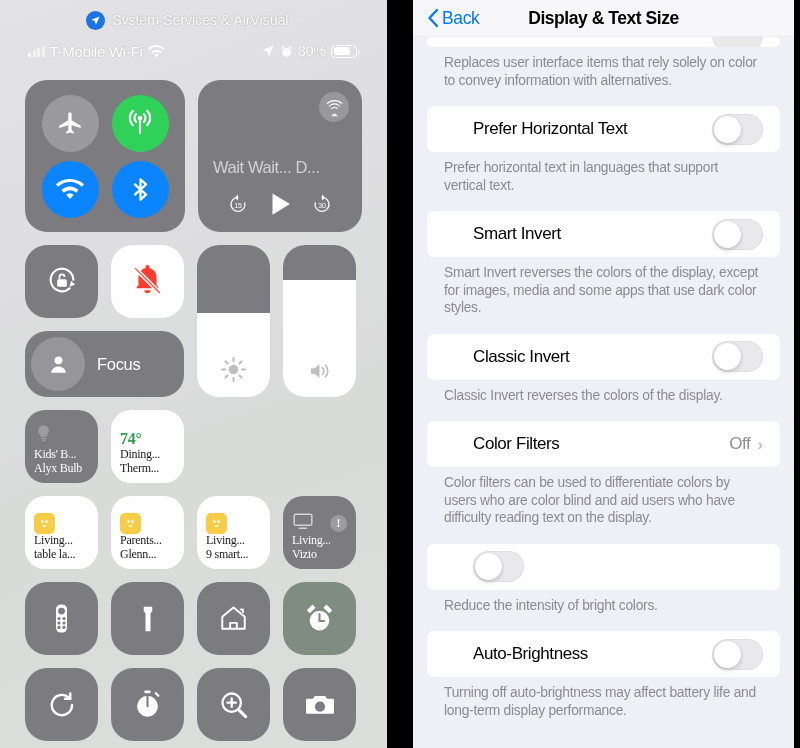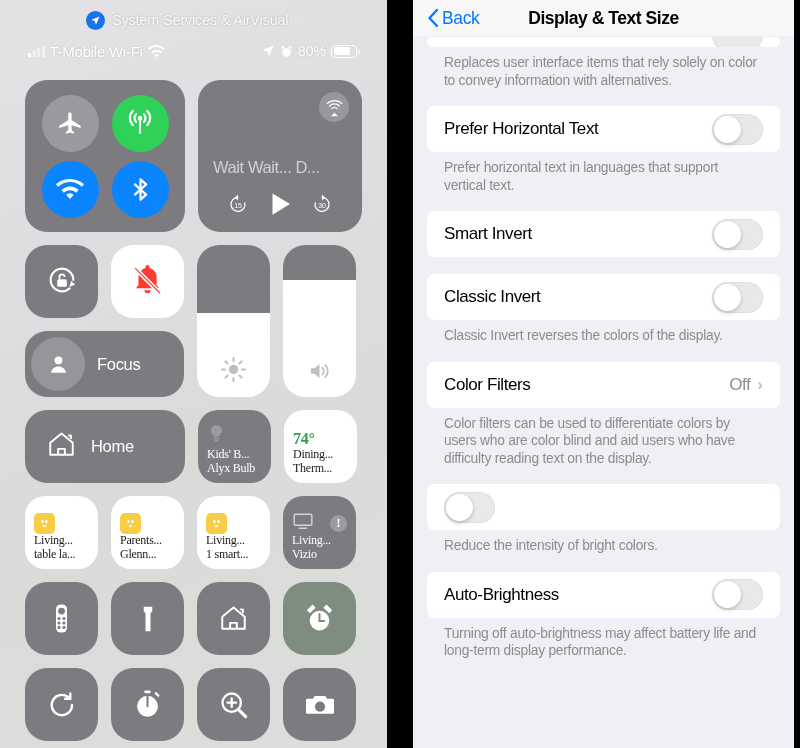--- a/index.html
+++ b/index.html
@@ -146,21 +146,21 @@
     height:37px;background:#f7f7f9;display:flex;align-items:center;
     padding:0 14px;position:relative;border-bottom:1px solid rgba(0,0,0,.04);
   }
   .nav-back{display:flex;align-items:center;gap:3px;color:#007aff;font-size:17.5px;
     letter-spacing:-.35px;z-index:2;}
   .nav-back svg{display:block}
   .nav-title{position:absolute;left:0;right:0;text-align:center;font-size:17.5px;
     font-weight:700;color:#000;letter-spacing:-.45px;}
 
   .scroll-area{height:711px;overflow:hidden;padding:0 14px;position:relative;}
-  .card{background:#fff;border-radius:7px;margin:0;}
+  .card{background:#fff;border-radius:7px;margin:0;padding-left:29px;}
   .card.partial{height:11px;margin-top:-1px;position:relative;overflow:hidden;}
   .card.partial .pt-toggle{
     position:absolute;right:17px;top:-16px;width:51px;height:31px;border-radius:16px;
     background:#e9e9eb;border:.5px solid rgba(0,0,0,.05);
   }
   .row{
     height:46px;display:flex;align-items:center;justify-content:space-between;
     padding:0 17px;
   }
   .row-label{font-size:17px;color:#000;letter-spacing:-.4px;}
@@ -350,30 +350,20 @@
           <svg width="28" height="24" viewBox="0 0 24 24" fill="#bdbdc2">
             <path d="M3 9.2h3.6L11.5 5v14L6.6 14.8H3z"></path>
             <path d="M14.4 8.6a4.9 4.9 0 0 1 0 6.8" fill="none" stroke="#bdbdc2" stroke-width="1.7" stroke-linecap="round"></path>
             <path d="M17.4 6.1a8.4 8.4 0 0 1 0 11.8" fill="none" stroke="#bdbdc2" stroke-width="1.7" stroke-linecap="round"></path>
           </svg>
         </div>
       </div>
     </div>
 
     <div class="cc-row">
-      <div class="home-pill">
-        <span>
-          <svg width="31" height="31" viewBox="0 0 24 24" fill="none" stroke="#fff" stroke-width="1.5" stroke-linejoin="round">
-            <path d="M3.3 10.6 12 3.4l8.7 7.2v9.4H3.3z"></path>
-            <path d="M9.4 20v-4.6h5.2V20"></path>
-            <path d="M17.2 5.1h2.1v2.6"></path>
-          </svg>
-        </span>
-        <span class="home-label">Home</span>
-      </div>
 
       <div class="acc-tile dark">
         <div class="acc-icon-row">
           <span>
             <svg width="19" height="22" viewBox="0 0 24 24" fill="#9b9ba0">
               <path d="M12 2.2a6.8 6.8 0 0 0-4 12.3v2.3h8v-2.3A6.8 6.8 0 0 0 12 2.2z"></path>
               <rect x="8.6" y="18" width="6.8" height="1.9" rx=".9"></rect>
               <rect x="9.6" y="20.6" width="4.8" height="1.7" rx=".85"></rect>
             </svg>
           </span>
@@ -431,21 +421,21 @@
           <span class="plug-icon">
             <svg width="13" height="13" viewBox="0 0 24 24" fill="#fff">
                 <rect x="6.5" y="5" width="3.6" height="6.4" rx="1.8"></rect>
                 <rect x="13.9" y="5" width="3.6" height="6.4" rx="1.8"></rect>
                 <rect x="8.5" y="15.4" width="7" height="2.6" rx="1.3"></rect>
               </svg>
           </span>
         </div>
         <div>
           <div class="acc-name">Living...</div>
-          <div class="acc-name">1 smart...</div>
+          <div class="acc-name">9 smart...</div>
         </div>
       </div>
 
       <div class="acc-tile dark">
         <div class="acc-icon-row">
           <span>
             <svg width="22" height="18" viewBox="0 0 24 20" fill="none" stroke="#d4d4d8" stroke-width="1.6">
               <rect x="2.2" y="2.4" width="19.6" height="12.4" rx="1.6"></rect>
               <path d="M8 18h8" stroke-linecap="round"></path>
             </svg>
@@ -578,20 +568,21 @@
     <div class="gap"></div>
 
     <div class="card">
       <div class="row">
         <span class="row-label">Smart Invert</span>
         <span class="toggle">
             <span class="knob"></span>
           </span>
       </div>
     </div>
+    <div class="footnote">Smart Invert reverses the colors of the display, except for images, media and some apps that use dark color styles.</div>
 
     <div class="gap"></div>
 
     <div class="card">
       <div class="row">
         <span class="row-label">Classic Invert</span>
         <span class="toggle">
             <span class="knob"></span>
           </span>
       </div>

